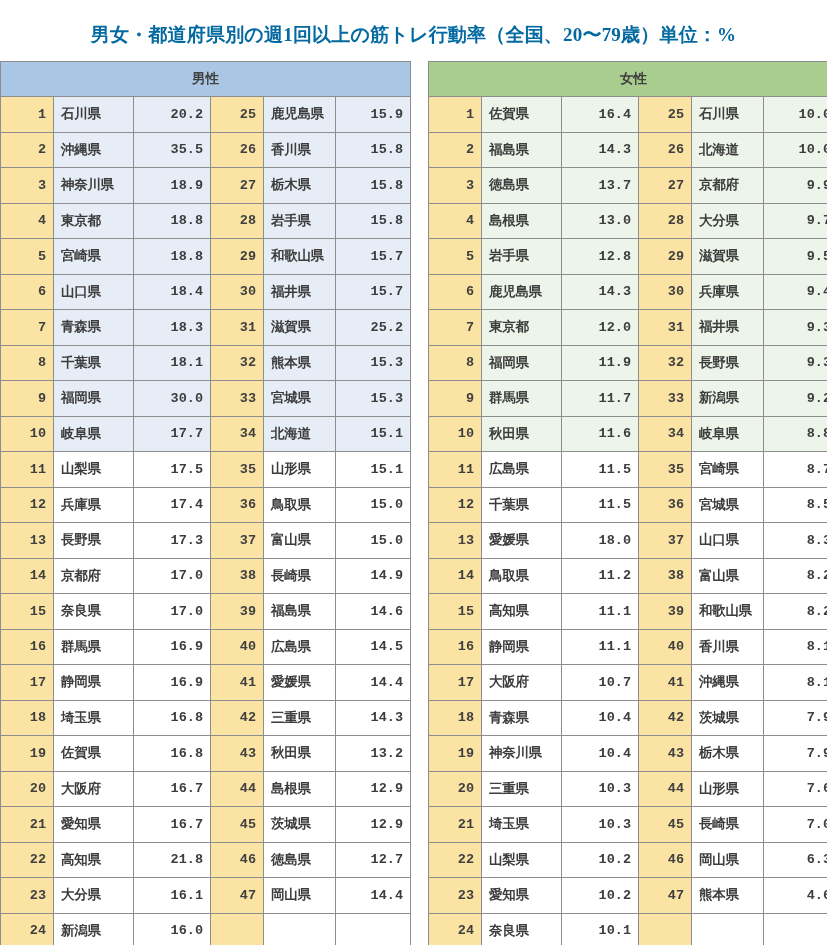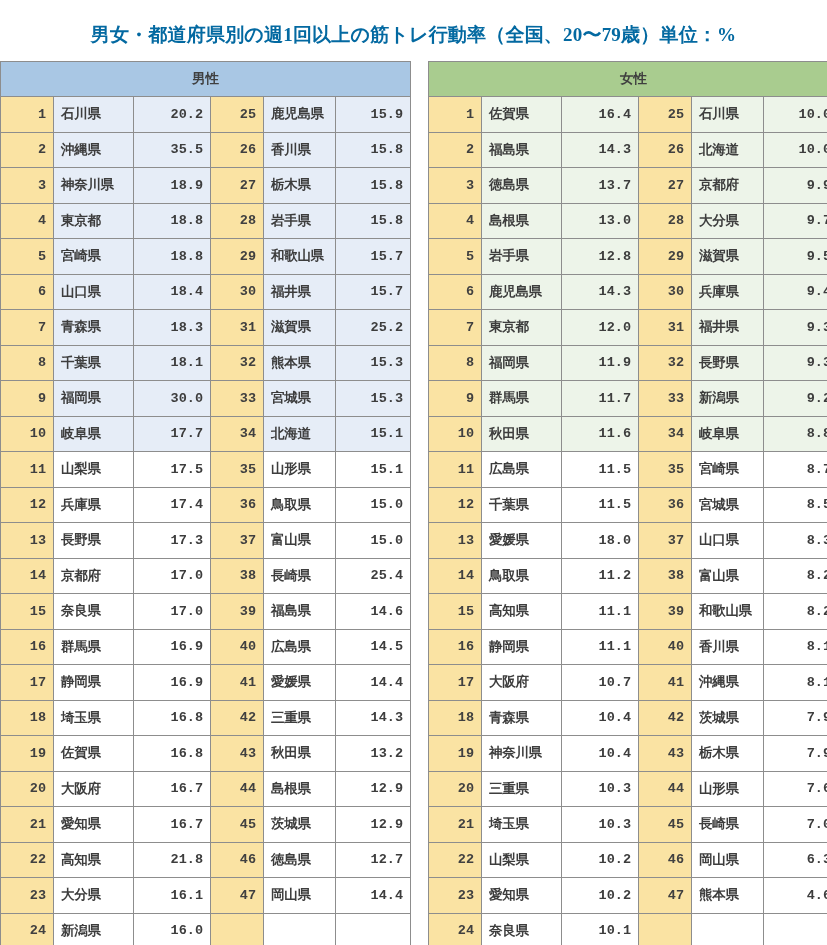--- a/index.html
+++ b/index.html
@@ -235,21 +235,21 @@
             <td class="rank">37</td>
             <td class="pref">富山県</td>
             <td class="val">15.0</td>
           </tr>
           <tr>
             <td class="rank">14</td>
             <td class="pref">京都府</td>
             <td class="val">17.0</td>
             <td class="rank">38</td>
             <td class="pref">長崎県</td>
-            <td class="val">25.4</td>
+            <td class="val">14.9</td>
           </tr>
           <tr>
             <td class="rank">15</td>
             <td class="pref">奈良県</td>
             <td class="val">17.0</td>
             <td class="rank">39</td>
             <td class="pref">福島県</td>
             <td class="val">14.6</td>
           </tr>
           <tr>

